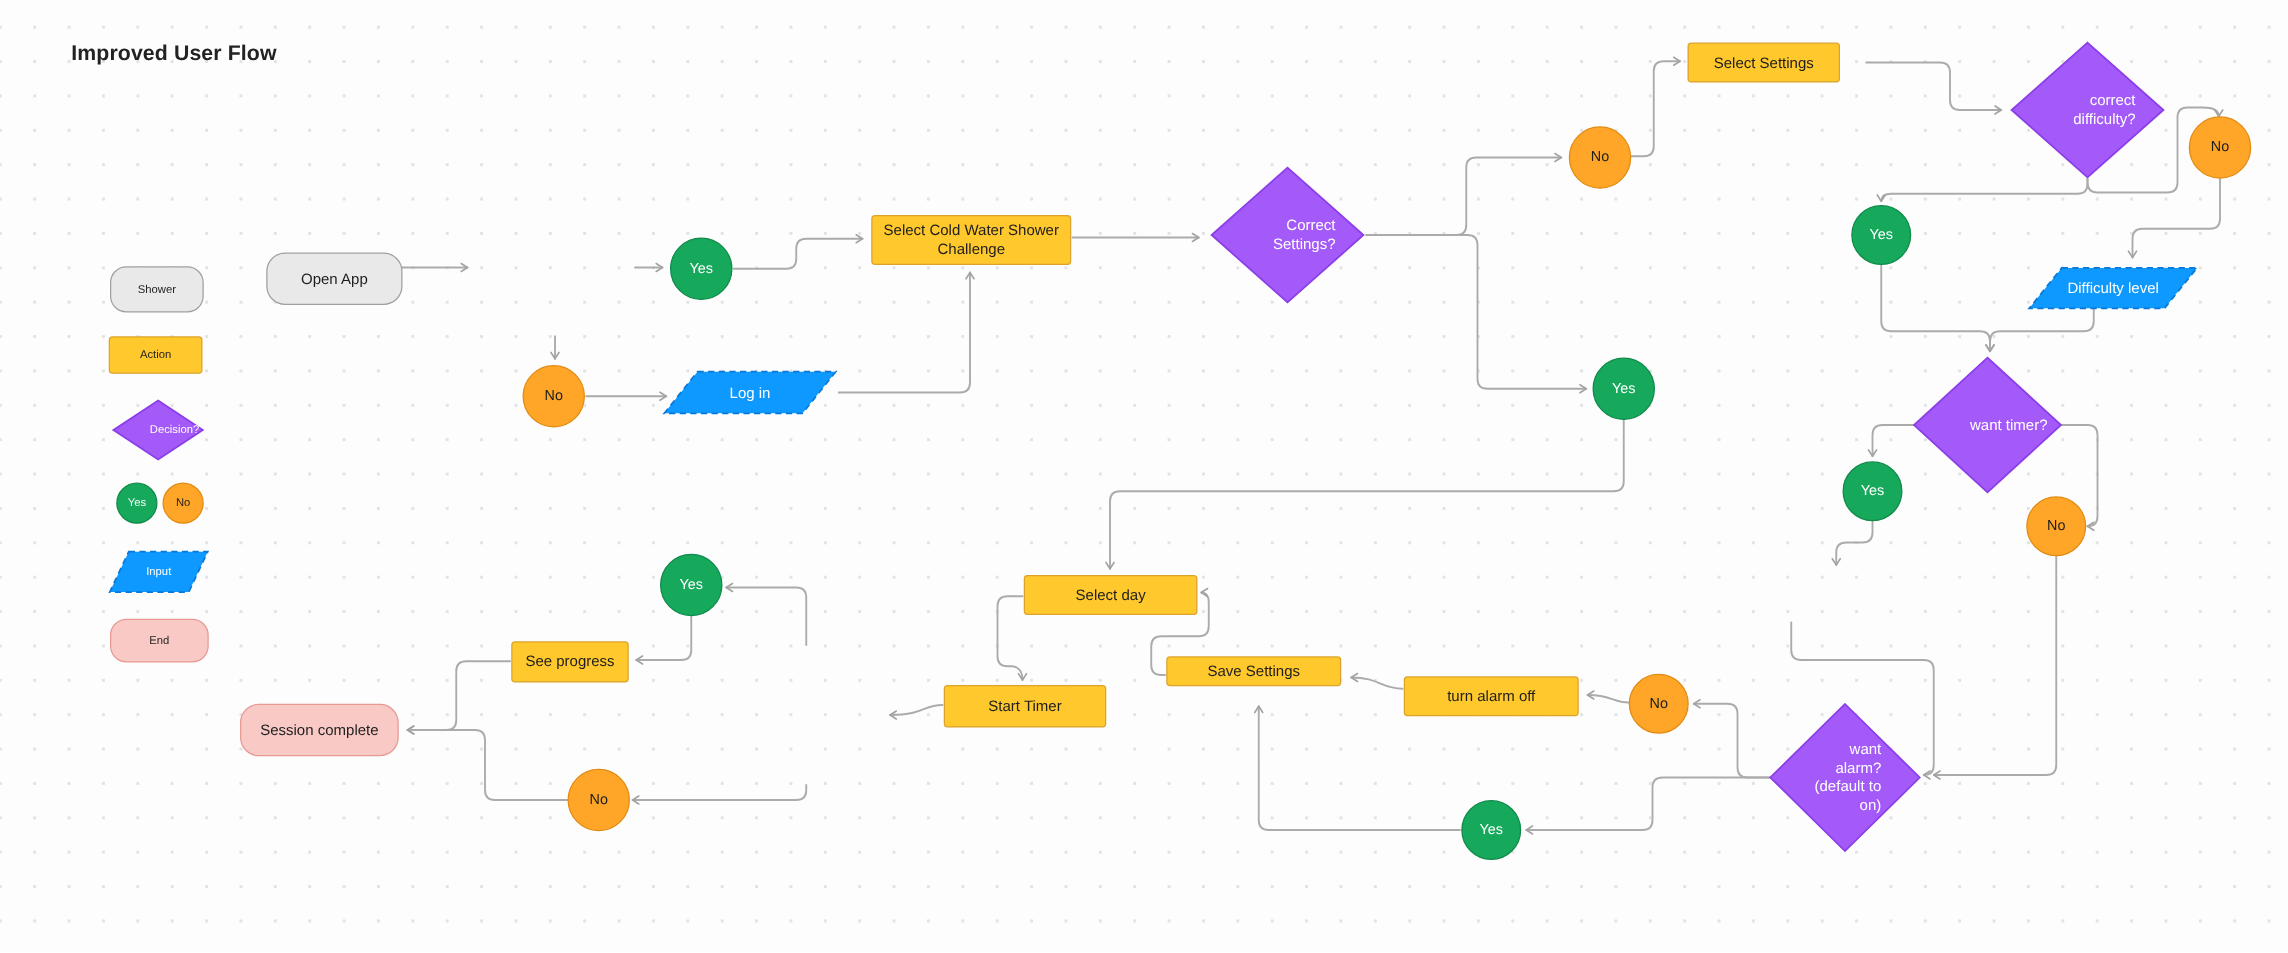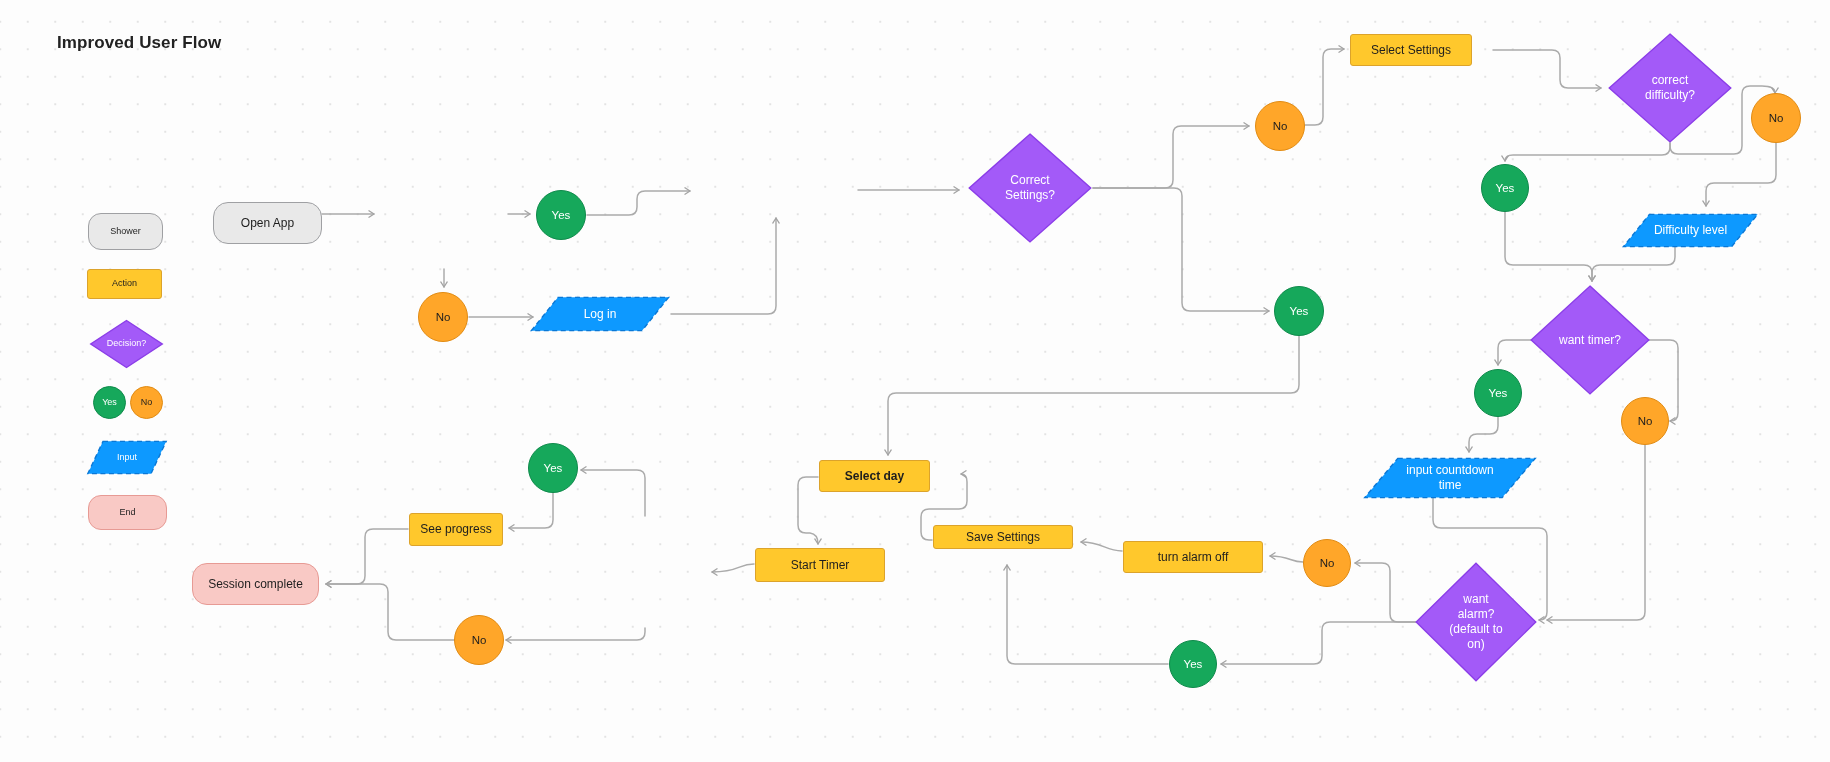--- a/index.html
+++ b/index.html
@@ -27,21 +27,21 @@
   .white{color:#FFFFFF;}
   .rect{background:#FFC82C;border:1.5px solid #DCA32B;border-radius:3px;}
   .pill{background:#E9E9E9;border:1.5px solid #9FA0A3;border-radius:15px;}
   .pillpink{background:#F9C9C5;border:1.5px solid #E79A94;border-radius:15px;}
   .circ{border-radius:50%;}
   .circ .lbl{font-size:11.5px;}
   .green{background:#16A85B;border:1.5px solid #0F8A4B;}
   .orange{background:#FFA629;border:1.5px solid #E18B13;}
   .diamond svg polygon{fill:#A35AF8;stroke:#8B3DE8;stroke-width:1.4;}
   .para svg polygon{fill:#0D99FF;stroke:#0A78D6;stroke-width:1.4;stroke-dasharray:5 3.5;}
-  .diamond .lbl{width:62%;}
+  .diamond .lbl{width:62%;text-align:right;}
   .wa .lbl{width:58px;}
   .ic .lbl{width:104px;}
   .sc .lbl{width:150px;}
   .sm .lbl{font-size:9px;}
 </style>
 </head>
 <body>
 
 <div class="canvas">
 
@@ -130,20 +130,24 @@
     <span class="lbl">No</span>
   </div>
 
   <div class="node para" style="left:530px;top:297px;width:140px;height:34px;">
     <svg class="shape" viewBox="0 0 100 100" preserveAspectRatio="none">
         <polygon points="20,1 99,1 80,99 1,99" vector-effect="non-scaling-stroke"></polygon>
       </svg>
     <span class="lbl white">Log in</span>
   </div>
 
+  <div class="node rect sc" style="left:697px;top:172px;width:160px;height:40px;">
+    <span class="lbl">Select Cold Water Shower
+Challenge</span>
+  </div>
 
   <div class="node diamond" style="left:968px;top:133px;width:124px;height:110px;">
     <svg class="shape" viewBox="0 0 100 100" preserveAspectRatio="none">
         <polygon points="50,1 99,50 50,99 1,50" vector-effect="non-scaling-stroke"></polygon>
       </svg>
     <span class="lbl white">Correct
 Settings?</span>
   </div>
 
   <div class="node circ orange" style="left:1255px;top:101px;width:50px;height:50px;">
@@ -186,27 +190,20 @@
     <span class="lbl white" style="width:80%;">want timer?</span>
   </div>
 
   <div class="node circ green" style="left:1474px;top:369px;width:48px;height:48px;">
     <span class="lbl white">Yes</span>
   </div>
   <div class="node circ orange" style="left:1621px;top:397px;width:48px;height:48px;">
     <span class="lbl">No</span>
   </div>
 
-  <div class="node para ic" style="left:1363px;top:458px;width:174px;height:40px;">
-    <svg class="shape" viewBox="0 0 100 100" preserveAspectRatio="none">
-        <polygon points="20,1 99,1 80,99 1,99" vector-effect="non-scaling-stroke"></polygon>
-      </svg>
-    <span class="lbl white">input countdown
-time</span>
-  </div>
 
   <div class="node diamond wa" style="left:1415px;top:562px;width:122px;height:120px;">
     <svg class="shape" viewBox="0 0 100 100" preserveAspectRatio="none">
         <polygon points="50,1 99,50 50,99 1,50" vector-effect="non-scaling-stroke"></polygon>
       </svg>
     <span class="lbl white">want
 alarm?
 (default to
 on)</span>
   </div>
@@ -219,21 +216,21 @@
   </div>
 
   <div class="node rect" style="left:1123px;top:541px;width:140px;height:32px;">
     <span class="lbl">turn alarm off</span>
   </div>
 
   <div class="node rect" style="left:933px;top:525px;width:140px;height:24px;">
     <span class="lbl">Save Settings</span>
   </div>
 
-  <div class="node rect" style="left:819px;top:460px;width:111px;height:32px;font-weight:bold;">
+  <div class="node rect" style="left:819px;top:460px;width:139px;height:32px;">
     <span class="lbl">Select day</span>
   </div>
 
   <div class="node rect" style="left:755px;top:548px;width:130px;height:34px;">
     <span class="lbl">Start Timer</span>
   </div>
 
 
   <div class="node circ green" style="left:528px;top:443px;width:50px;height:50px;">
     <span class="lbl white">Yes</span>

